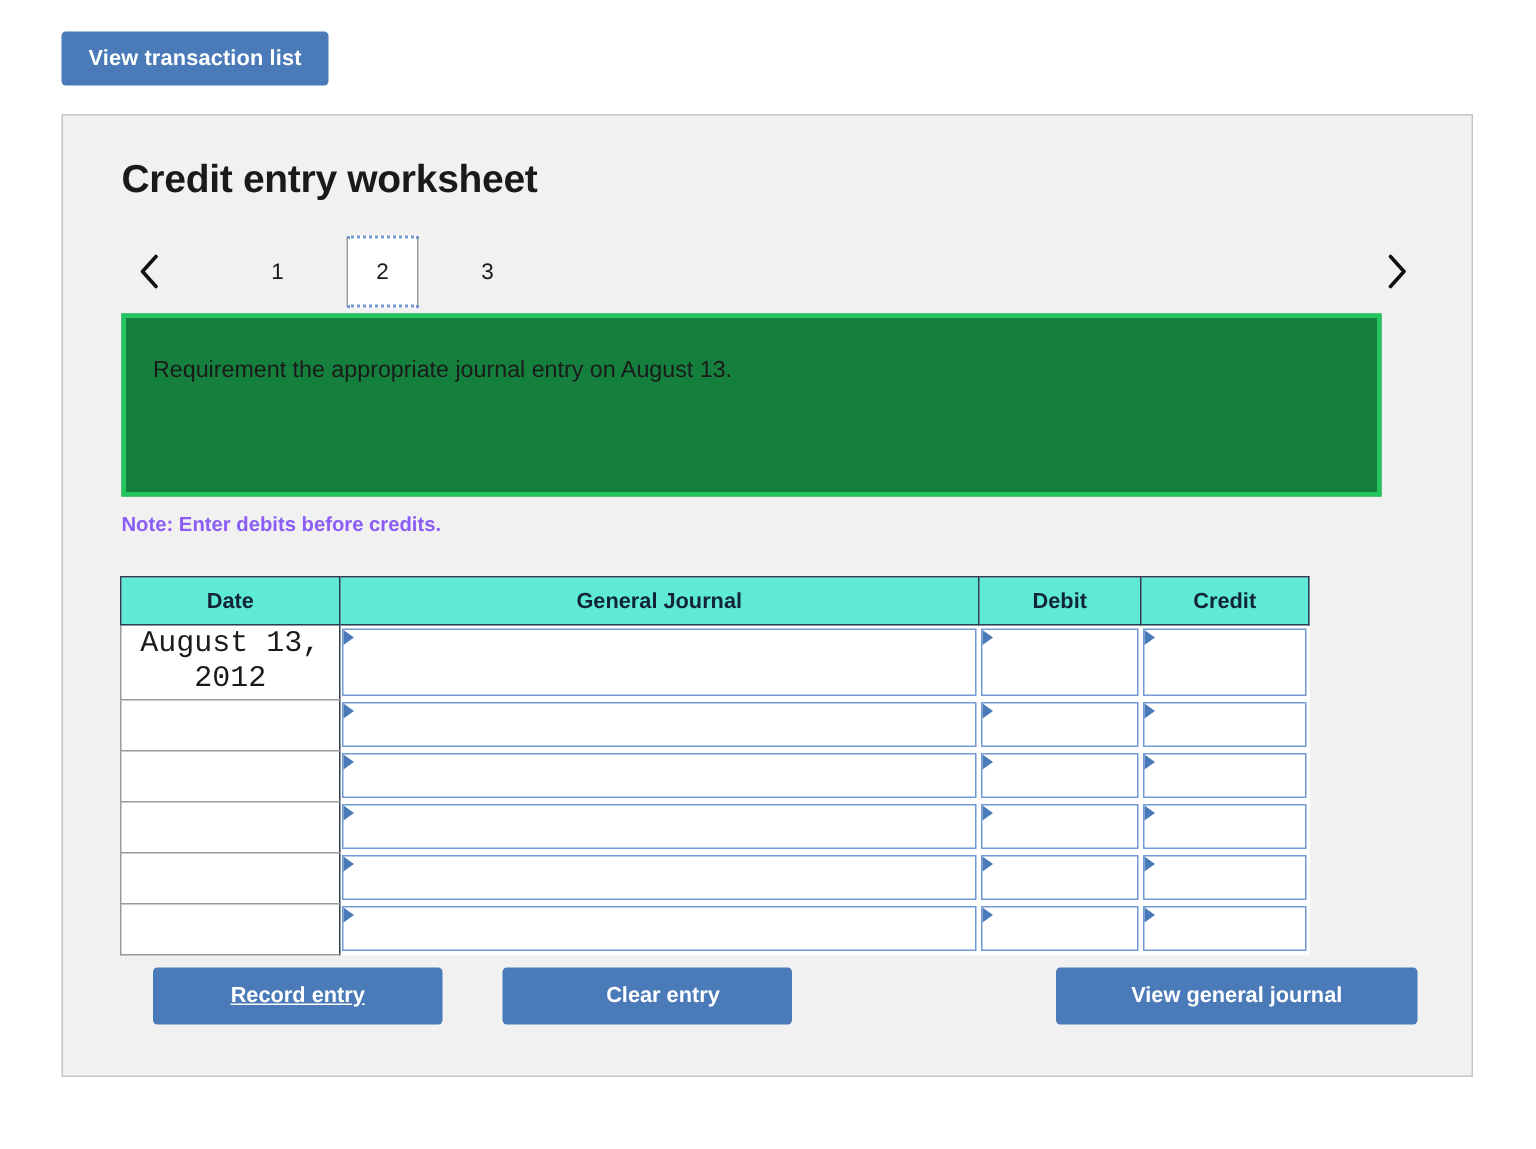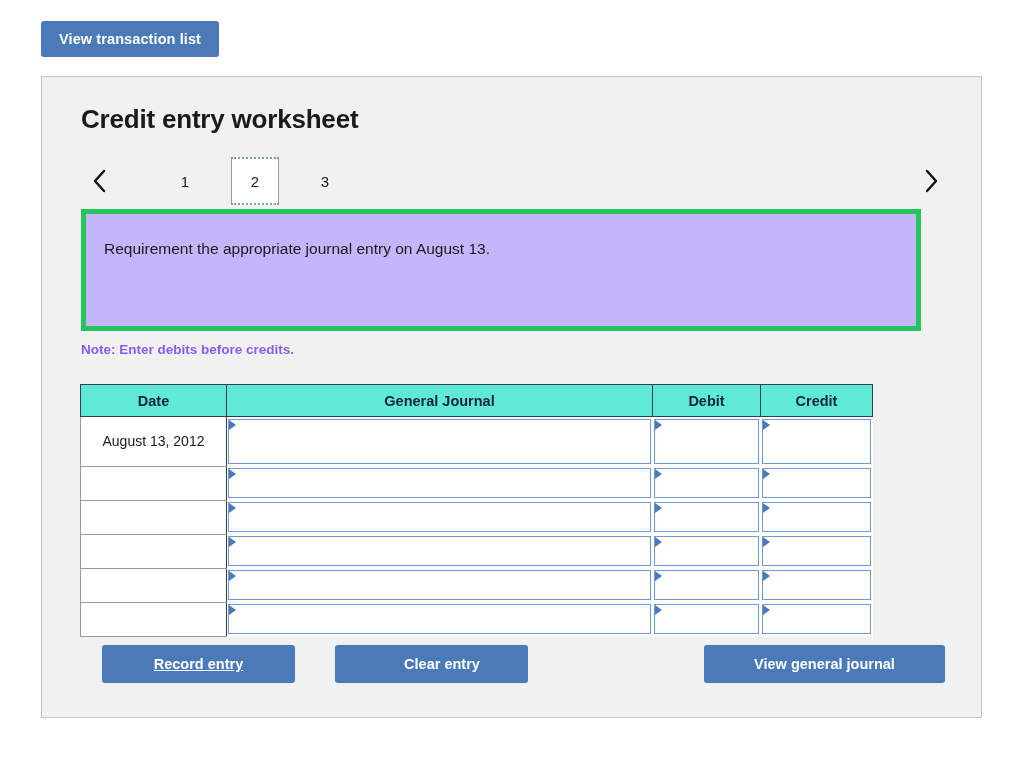--- a/index.html
+++ b/index.html
@@ -121,22 +121,22 @@
     border-right-width: 1px;
   }
 
   
   .req-box {
     position: absolute;
     left: 39px;
     top: 132px;
     width: 840px;
     height: 122px;
-    background: #c4b5fd;
-    border: 5px solid #22c55e;
+    background: #15803d;
+    border: 3px solid #22c55e;
     box-sizing: border-box;
   }
   .req-text {
     position: absolute;
     left: 18px;
     top: 24px;
     right: 14px;
     font-size: 15.5px;
     color: #1a1a1a;
     line-height: 1.4;
@@ -182,25 +182,26 @@
     border: 1px solid #9a9a9a;
     border-top: none;
     height: 30px;
     vertical-align: middle;
     background: #ffffff;
   }
   .jtable tr.first-row td { height: 45px; }
 
   td.date-cell {
     text-align: center;
-    font-size: 14px;
+    font-size: 20px;
     color: #1a1a1a;
     line-height: 1.15;
     border-left: 1px solid #9a9a9a;
     border-right: 1px solid #2d3d52;
+    font-family: Liberation Mono, monospace;
   }
   td.input-cell {
     border: none;
     padding: 2px 2px 2px 1px;
   }
 
   .cellfield {
     position: relative;
     width: 100%;
     height: 100%;

